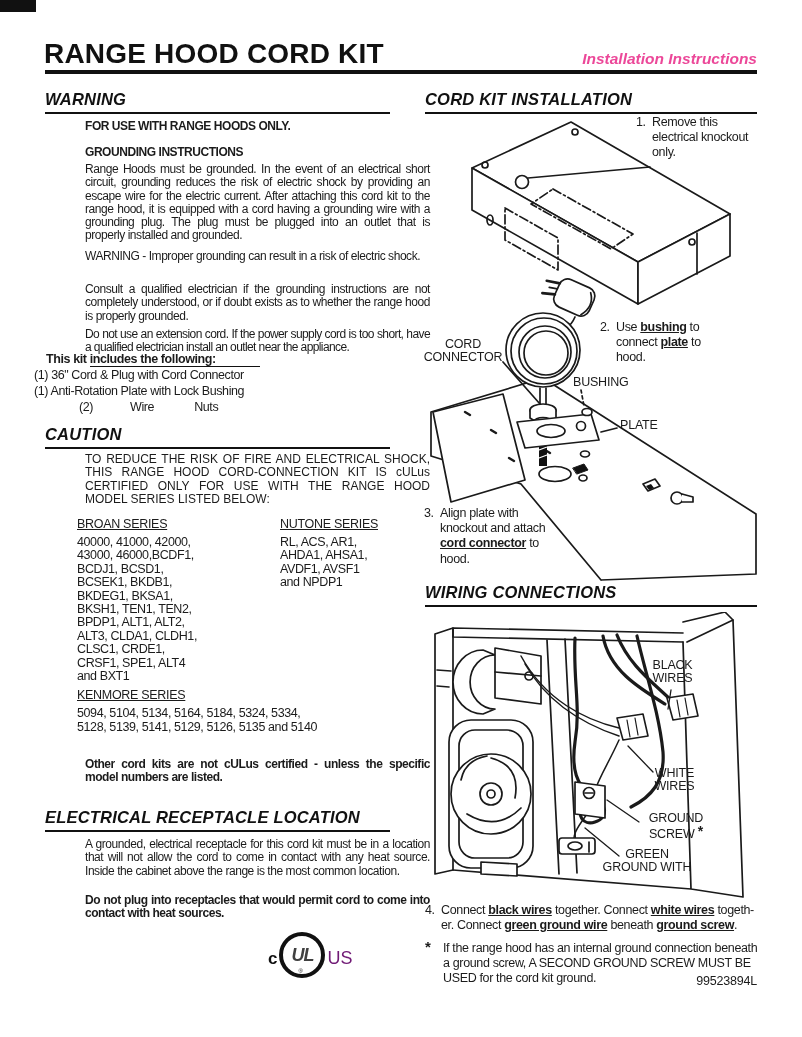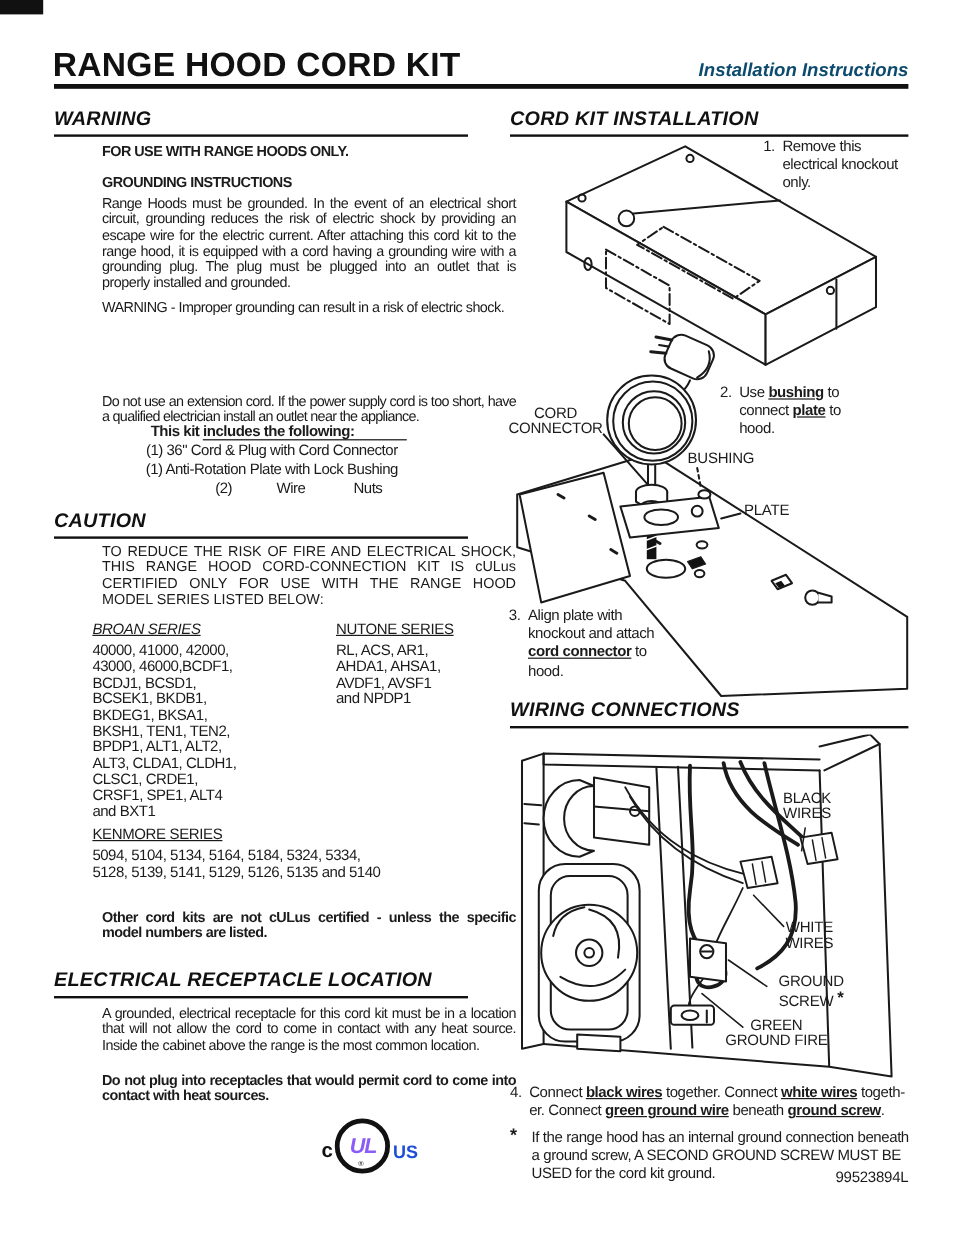--- a/index.html
+++ b/index.html
@@ -1,84 +1,85 @@
 <!DOCTYPE html>
 <html><head>
 <meta charset="utf-8">
 <style>
   html,body{margin:0;padding:0;background:#fff;}
   .page{position:relative;width:802px;height:1037px;background:#fff;overflow:hidden;
         font-family:"Liberation Sans", sans-serif;color:#1b1b1b;}
   .regmark{position:absolute;left:0;top:0;width:36px;height:12px;background:#111;}
   .title{position:absolute;left:44px;top:38px;font-size:28px;font-weight:bold;letter-spacing:.2px;color:#111;}
-  .subtitle{position:absolute;right:45px;top:50px;font-size:15.5px;font-weight:bold;font-style:italic;color:#0c4a6e;}
+  .subtitle{position:absolute;right:45px;top:50px;font-size:15.5px;font-weight:bold;font-style:italic;color:#ec4899;}
   .mainrule{position:absolute;left:45px;top:70px;width:712px;height:3.5px;background:#111;}
   .sec{position:absolute;font-size:16.5px;font-weight:bold;font-style:italic;color:#111;
        border-bottom:2.2px solid #111;padding-bottom:3px;letter-spacing:.2px;}
   .secL{left:45px;width:345px;}
   .secR{left:425px;width:332px;}
   .p{position:absolute;left:45px;width:345px;font-size:12px;line-height:13.3px;
      letter-spacing:-0.45px;text-align:justify;margin-left:40px;}
   .b{font-weight:bold;}
   .pre{white-space:pre;}
   .rb{font-weight:bold;}
   .ru{text-decoration:underline;}
-  .kit{position:absolute;left:54px;width:345px;font-size:12.5px;line-height:13.8px;letter-spacing:-0.4px;text-align:center;}
+  .kit{position:absolute;left:34px;width:345px;font-size:12.5px;line-height:13.8px;letter-spacing:-0.4px;}
   .kit-head{font-weight:bold;padding-left:12px;}
   .kit-underline{border-bottom:1.6px solid #111;padding-right:44px;}
   .kit-item{margin-top:2.2px;}
   .kit-q{margin-left:45px;} .kit-w1{margin-left:37px;} .kit-w2{margin-left:40px;}
   .serhead{position:absolute;font-size:12.5px;letter-spacing:-0.3px;text-decoration:underline;}
   .serlist{position:absolute;font-size:12.5px;line-height:13.4px;letter-spacing:-0.4px;white-space:pre;}
   .dlabel{position:absolute;font-size:12.5px;line-height:13.2px;letter-spacing:-0.2px;text-align:center;z-index:3;}
   .step{position:absolute;display:flex;font-size:12.5px;line-height:15.2px;letter-spacing:-0.35px;z-index:3;}
   .step .num{flex:0 0 16px;}
   .step .stext{white-space:pre;}
   .foot{position:absolute;left:425px;top:941px;width:333px;display:flex;font-size:12.5px;
         line-height:15.2px;letter-spacing:-0.35px;}
   .foot .star{flex:0 0 18px;font-size:15px;font-weight:bold;position:relative;top:-2px;}
   .partnum{position:absolute;left:425px;top:974px;width:332px;text-align:right;font-size:12.5px;letter-spacing:-0.2px;}
   svg{position:absolute;z-index:1;}
   .ul-logo{position:absolute;left:268px;top:932px;display:flex;align-items:flex-end;z-index:2;}
   .ul-c{font-weight:bold;font-size:17px;color:#111;margin-right:2px;margin-bottom:9px;}
   .ul-circle{width:38px;height:38px;border:4px solid #111;border-radius:50%;position:relative;
              display:flex;align-items:center;justify-content:center;}
-  .ul-u{font-weight:800;font-size:18px;font-style:italic;color:#8b5cf6;letter-spacing:-1px;}
+  .ul-u{font-weight:800;font-size:18px;font-style:italic;color:#404040;letter-spacing:-1px;}
   .ul-r{position:absolute;bottom:0px;left:15px;font-size:6px;color:#111;}
-  .ul-us{font-weight:bold;font-size:15px;color:#1d4ed8;margin-left:2px;margin-bottom:9px;}
+  .ul-us{font-weight:normal;font-size:18px;color:#701a75;margin-left:2px;margin-bottom:9px;}
   .sup{font-size:14px;vertical-align:2px;font-weight:bold;}
 </style>
 </head>
 <body>
 
 <div class="page">
   <div class="regmark"></div>
 
   <div class="title">RANGE HOOD CORD KIT</div>
   <div class="subtitle">Installation Instructions</div>
   <div class="mainrule"></div>
 
   <div class="sec secL" style="top:90px;">WARNING</div>
   <div class="p b" style="top:120px;text-align:left;">FOR USE WITH RANGE HOODS ONLY.</div>
   <div class="p b" style="top:146px;text-align:left;">GROUNDING INSTRUCTIONS</div>
   <div class="p" style="top:163px;">Range Hoods must be grounded. In the event of an electrical short circuit, grounding reduces the risk of electric shock by providing an escape wire for the electric current. After attaching this cord kit to the range hood, it is equipped with a cord having a grounding wire with a grounding plug. The plug must be plugged into an outlet that is properly installed and grounded.</div>
   <div class="p" style="top:250px;">WARNING - Improper grounding can result in a risk of electric shock.</div>
+  <div class="p" style="top:283px;">Consult a qualified electrician if the grounding instructions are not completely understood, or if doubt exists as to whether the range hood is properly grounded.</div>
   <div class="p" style="top:328px;letter-spacing:-0.6px;">Do not use an extension cord. If the power supply cord is too short, have a qualified electrician install an outlet near the appliance.</div>
 
   <div class="kit" style="top:353px;">
     <div class="kit-head"><span>This kit </span><span class="kit-underline">includes the following:</span></div>
     <div class="kit-item">(1) 36" Cord &amp; Plug with Cord Connector</div>
     <div class="kit-item">(1) Anti-Rotation Plate with Lock Bushing</div>
     <div class="kit-item"><span class="kit-q">(2)</span><span class="kit-w1">Wire</span><span class="kit-w2">Nuts</span></div>
   </div>
 
   <div class="sec secL" style="top:425px;">CAUTION</div>
   <div class="p" style="top:453px;letter-spacing:0;">TO REDUCE THE RISK OF FIRE AND ELECTRICAL SHOCK, THIS RANGE HOOD CORD-CONNECTION KIT IS cULus CERTIFIED ONLY FOR USE WITH THE RANGE HOOD MODEL SERIES LISTED BELOW:</div>
 
-  <div class="serhead" style="left:77px;top:517px;font-style:italic;">BROAN SERIES</div>
+  <div class="serhead" style="left:77px;top:517px;">BROAN SERIES</div>
   <div class="serlist" style="left: 77px; top: 536px; white-space: pre;">40000, 41000, 42000,
 43000, 46000,BCDF1,
 BCDJ1, BCSD1,
 BCSEK1, BKDB1,
 BKDEG1, BKSA1,
 BKSH1, TEN1, TEN2,
 BPDP1, ALT1, ALT2,
 ALT3, CLDA1, CLDH1,
 CLSC1, CRDE1,
 CRSF1, SPE1, ALT4
@@ -256,21 +257,21 @@
 
   <div class="dlabel" style="left: 640px; top: 659px; width: 65px; white-space: pre;">BLACK
 WIRES</div>
   <div class="dlabel" style="left: 642px; top: 767px; width: 65px; white-space: pre;">WHITE
 WIRES</div>
   <div class="dlabel" style="left:637px;top:812px;width:78px;">
     <div>GROUND</div>
     <div><span>SCREW</span> <span class="sup">*</span></div>
   </div>
   <div class="dlabel" style="left: 597px; top: 848px; width: 100px; white-space: pre;">GREEN
-GROUND FIRE</div>
+GROUND WITH</div>
 
   <div class="step" style="left:425px;top:903px;width:333px;">
     <span class="num">4.</span>
     <span class="stext"><span>Connect </span><span class="rb ru">black wires</span><span> together. Connect </span><span class="rb ru">white wires</span><span> togeth-
 er. Connect </span><span class="rb ru">green ground wire</span><span> beneath </span><span class="rb ru">ground screw</span><span>.</span></span>
   </div>
 
   <div class="foot">
     <span class="star">*</span>
     <span class="stext pre" style="white-space: pre;">If the range hood has an internal ground connection beneath

